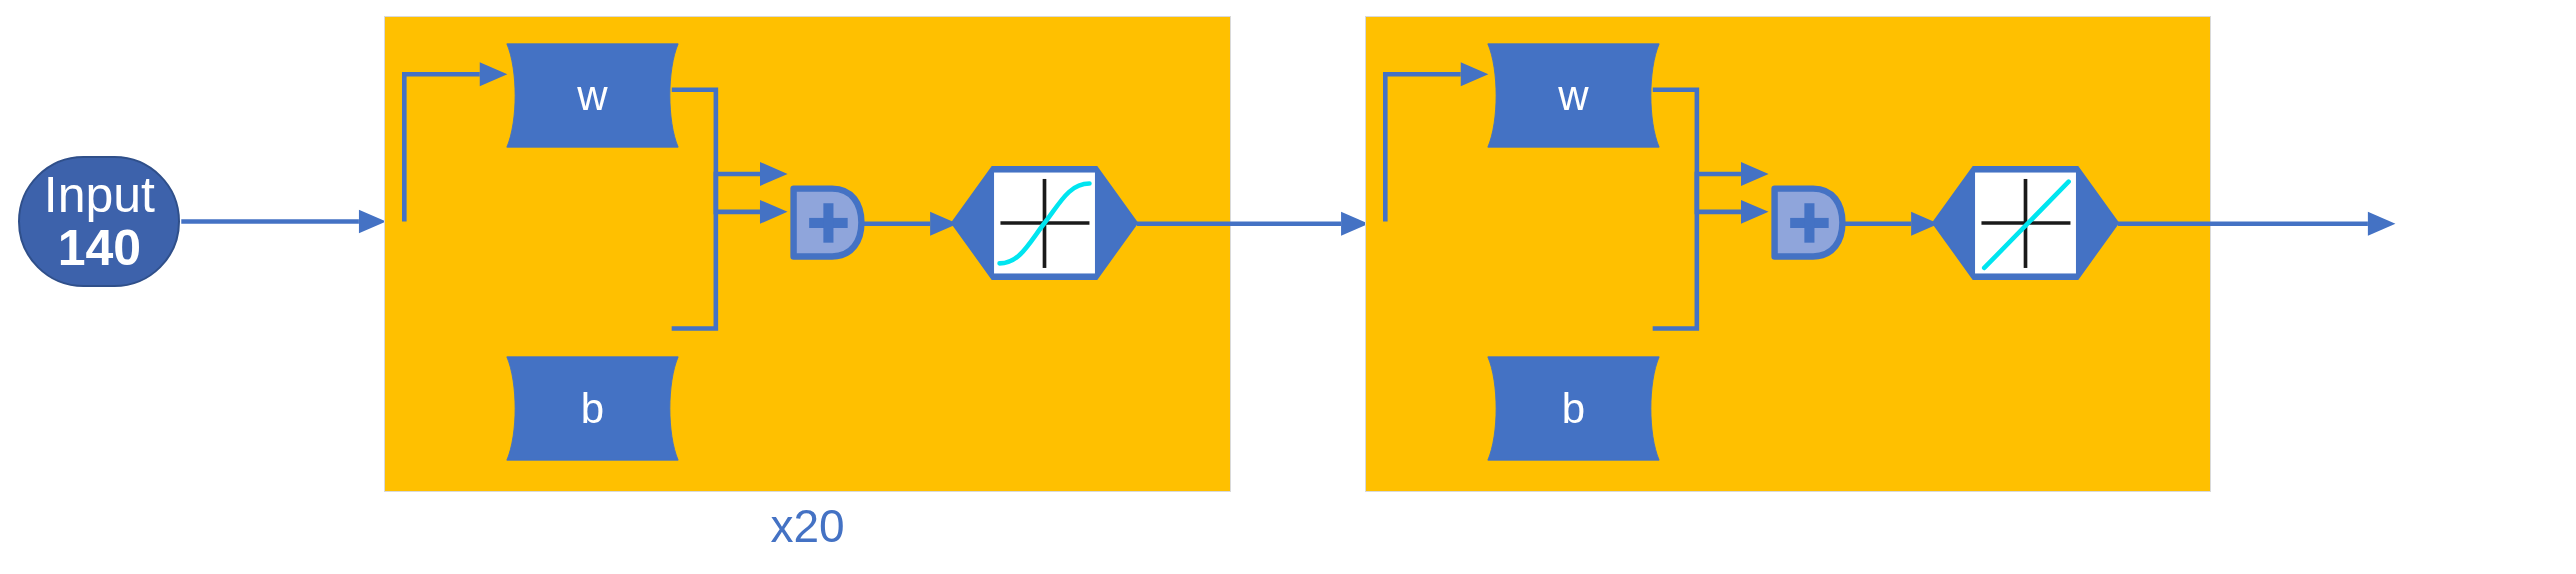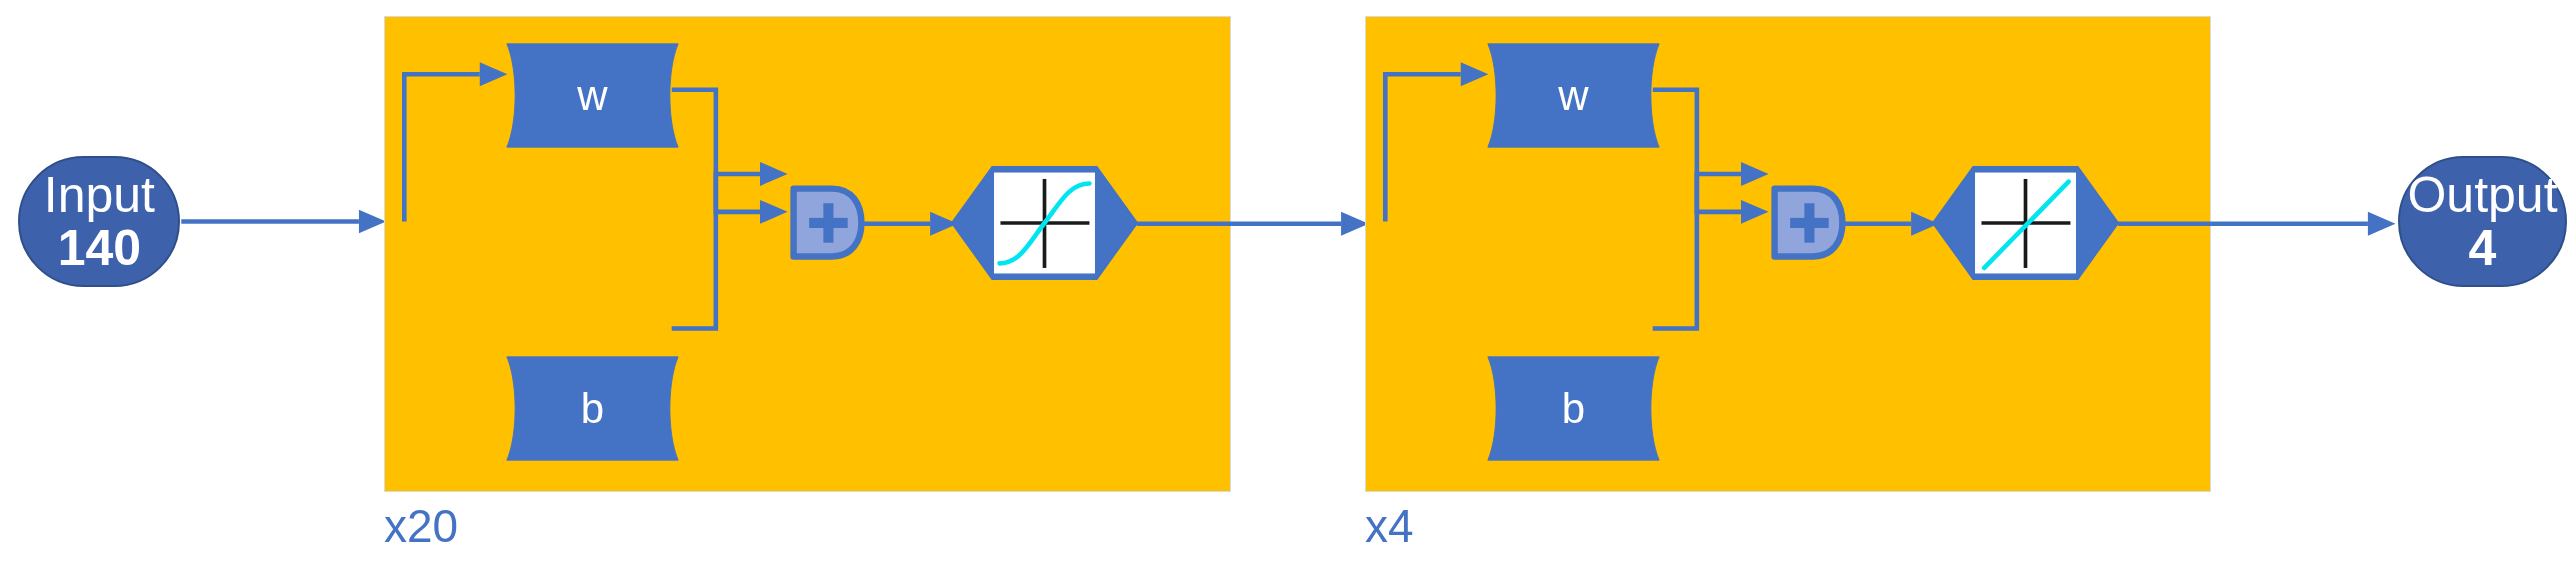--- a/index.html
+++ b/index.html
@@ -49,20 +49,21 @@
   }
   #block-1 { left: 384px;  width: 847px; }
   #block-2 { left: 1365px; width: 846px; }
 
   
   .block-label {
     position: absolute;
     top: 499px;
     font-size: 46px;
     color: #4472C4;
+    text-align: center;
   }
   #block-1-label { left: 384px;  width: 847px; }
   #block-2-label { left: 1365px; width: 846px; }
 
   
   .param-box {
     position: absolute;
     width: 175px;
     height: 107px;
   }
@@ -252,21 +253,16 @@
     </svg>
   </div>
 
   <div class="wire" style="left:2118px; top:210px;">
     <svg width="294" height="27.6" viewBox="0 0 320 30">
       <line x1="0" y1="15" x2="272" y2="15" stroke="#4472C4" stroke-width="5"></line>
       <polygon points="272,2 302,15 272,28" fill="#4472C4"></polygon>
     </svg>
   </div>
 
-  <div class="block-label" id="block-2-label">x4</div>
-
-  <div class="terminal" id="output-node">
-    <div class="t-line1">Output</div>
-    <div class="t-line2">4</div>
-  </div>
+
 
 </div>
 
 
 </body></html>

